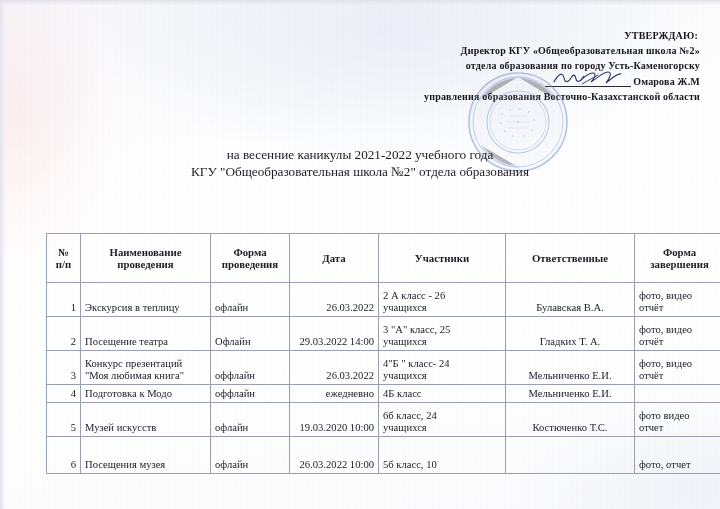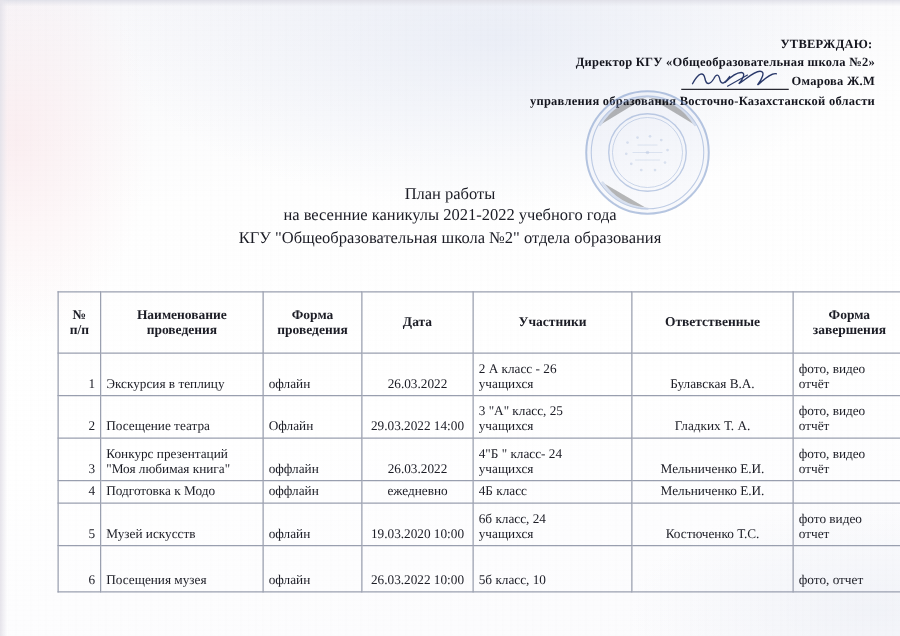--- a/index.html
+++ b/index.html
@@ -140,21 +140,21 @@
     vertical-align: middle;
     font-size: 10.8px;
     line-height: 12.4px;
     height: 44px;
     padding: 2px 3px;
   }
   
   .c-num   { width: 27px;  text-align: right; padding-right: 6px; }
   .c-name  { width: 123px; text-align: left; font-family: Liberation Serif, serif; }
   .c-form  { width: 72px;  text-align: left; padding-left: 6px; }
-  .c-date  { width: 82px;  text-align: center; padding-left: 5px; }
+  .c-date  { width: 82px;  text-align: right; padding-left: 5px; }
   .c-part  { width: 120px; text-align: left; padding-left: 5px; }
   .c-resp  { width: 122px; text-align: center; }
   .c-done  { width: 83px;  text-align: left; padding-left: 6px; }
 
   tr.r-tall td   { height: 31px; }
   tr.r-short td  { height: 15px; }
   tr.r-xtall td  { height: 34px; }
 
   .cell-2l {
     line-height: 12.6px;
@@ -167,20 +167,21 @@
 <body>
 
 <div id="page">
 
   <div id="edge-top"></div>
   <div id="edge-left"></div>
 
   <div id="approval">
     <div class="ln ln-1">УТВЕРЖДАЮ:</div>
     <div class="ln">Директор КГУ «Общеобразовательная школа №2»</div>
+    <div class="ln">отдела образования по городу Усть-Каменогорску</div>
     <div class="ln">
       <span id="sig-line">
         <span id="sig-rule"></span>
         <svg id="signature" viewBox="0 0 74 16">
           <path d="M3 12 C8 3, 12 2, 13 8 C14 13, 17 13, 20 8 C22 4, 24 4, 25 9
                    C26 13, 29 12, 33 6 L29 11 C33 7, 38 3, 42 3
                    C46 3, 43 9, 40 12 C45 9, 52 2, 57 2 C62 2, 58 9, 55 13
                    C60 9, 66 3, 70 4" fill="none" stroke="#2b3a6b" stroke-width="1.1" stroke-linecap="round"></path>
           <path d="M31 14 L47 5" fill="none" stroke="#2b3a6b" stroke-width="0.9" stroke-linecap="round"></path>
         </svg>
@@ -215,21 +216,20 @@
       <circle cx="52" cy="52" r="1.4"></circle>
     </g>
     <g stroke="#7b96c8" stroke-width="0.8" opacity="0.45">
       <path d="M40 52 L64 52" fill="none"></path>
       <path d="M42 58 L62 58" fill="none"></path>
       <path d="M44 46 L60 46" fill="none"></path>
     </g>
   </svg>
 
   <div id="doc-title">
-    <div class="tline">План работы</div>
     <div class="tline">на весенние каникулы 2021-2022 учебного года</div>
     <div class="tline">КГУ "Общеобразовательная школа №2" отдела образования</div>
   </div>
 
   <table id="plan-table">
     <thead>
       <tr>
         <th class="c-num">
           <span>№</span><br>
           <span>п/п</span>

